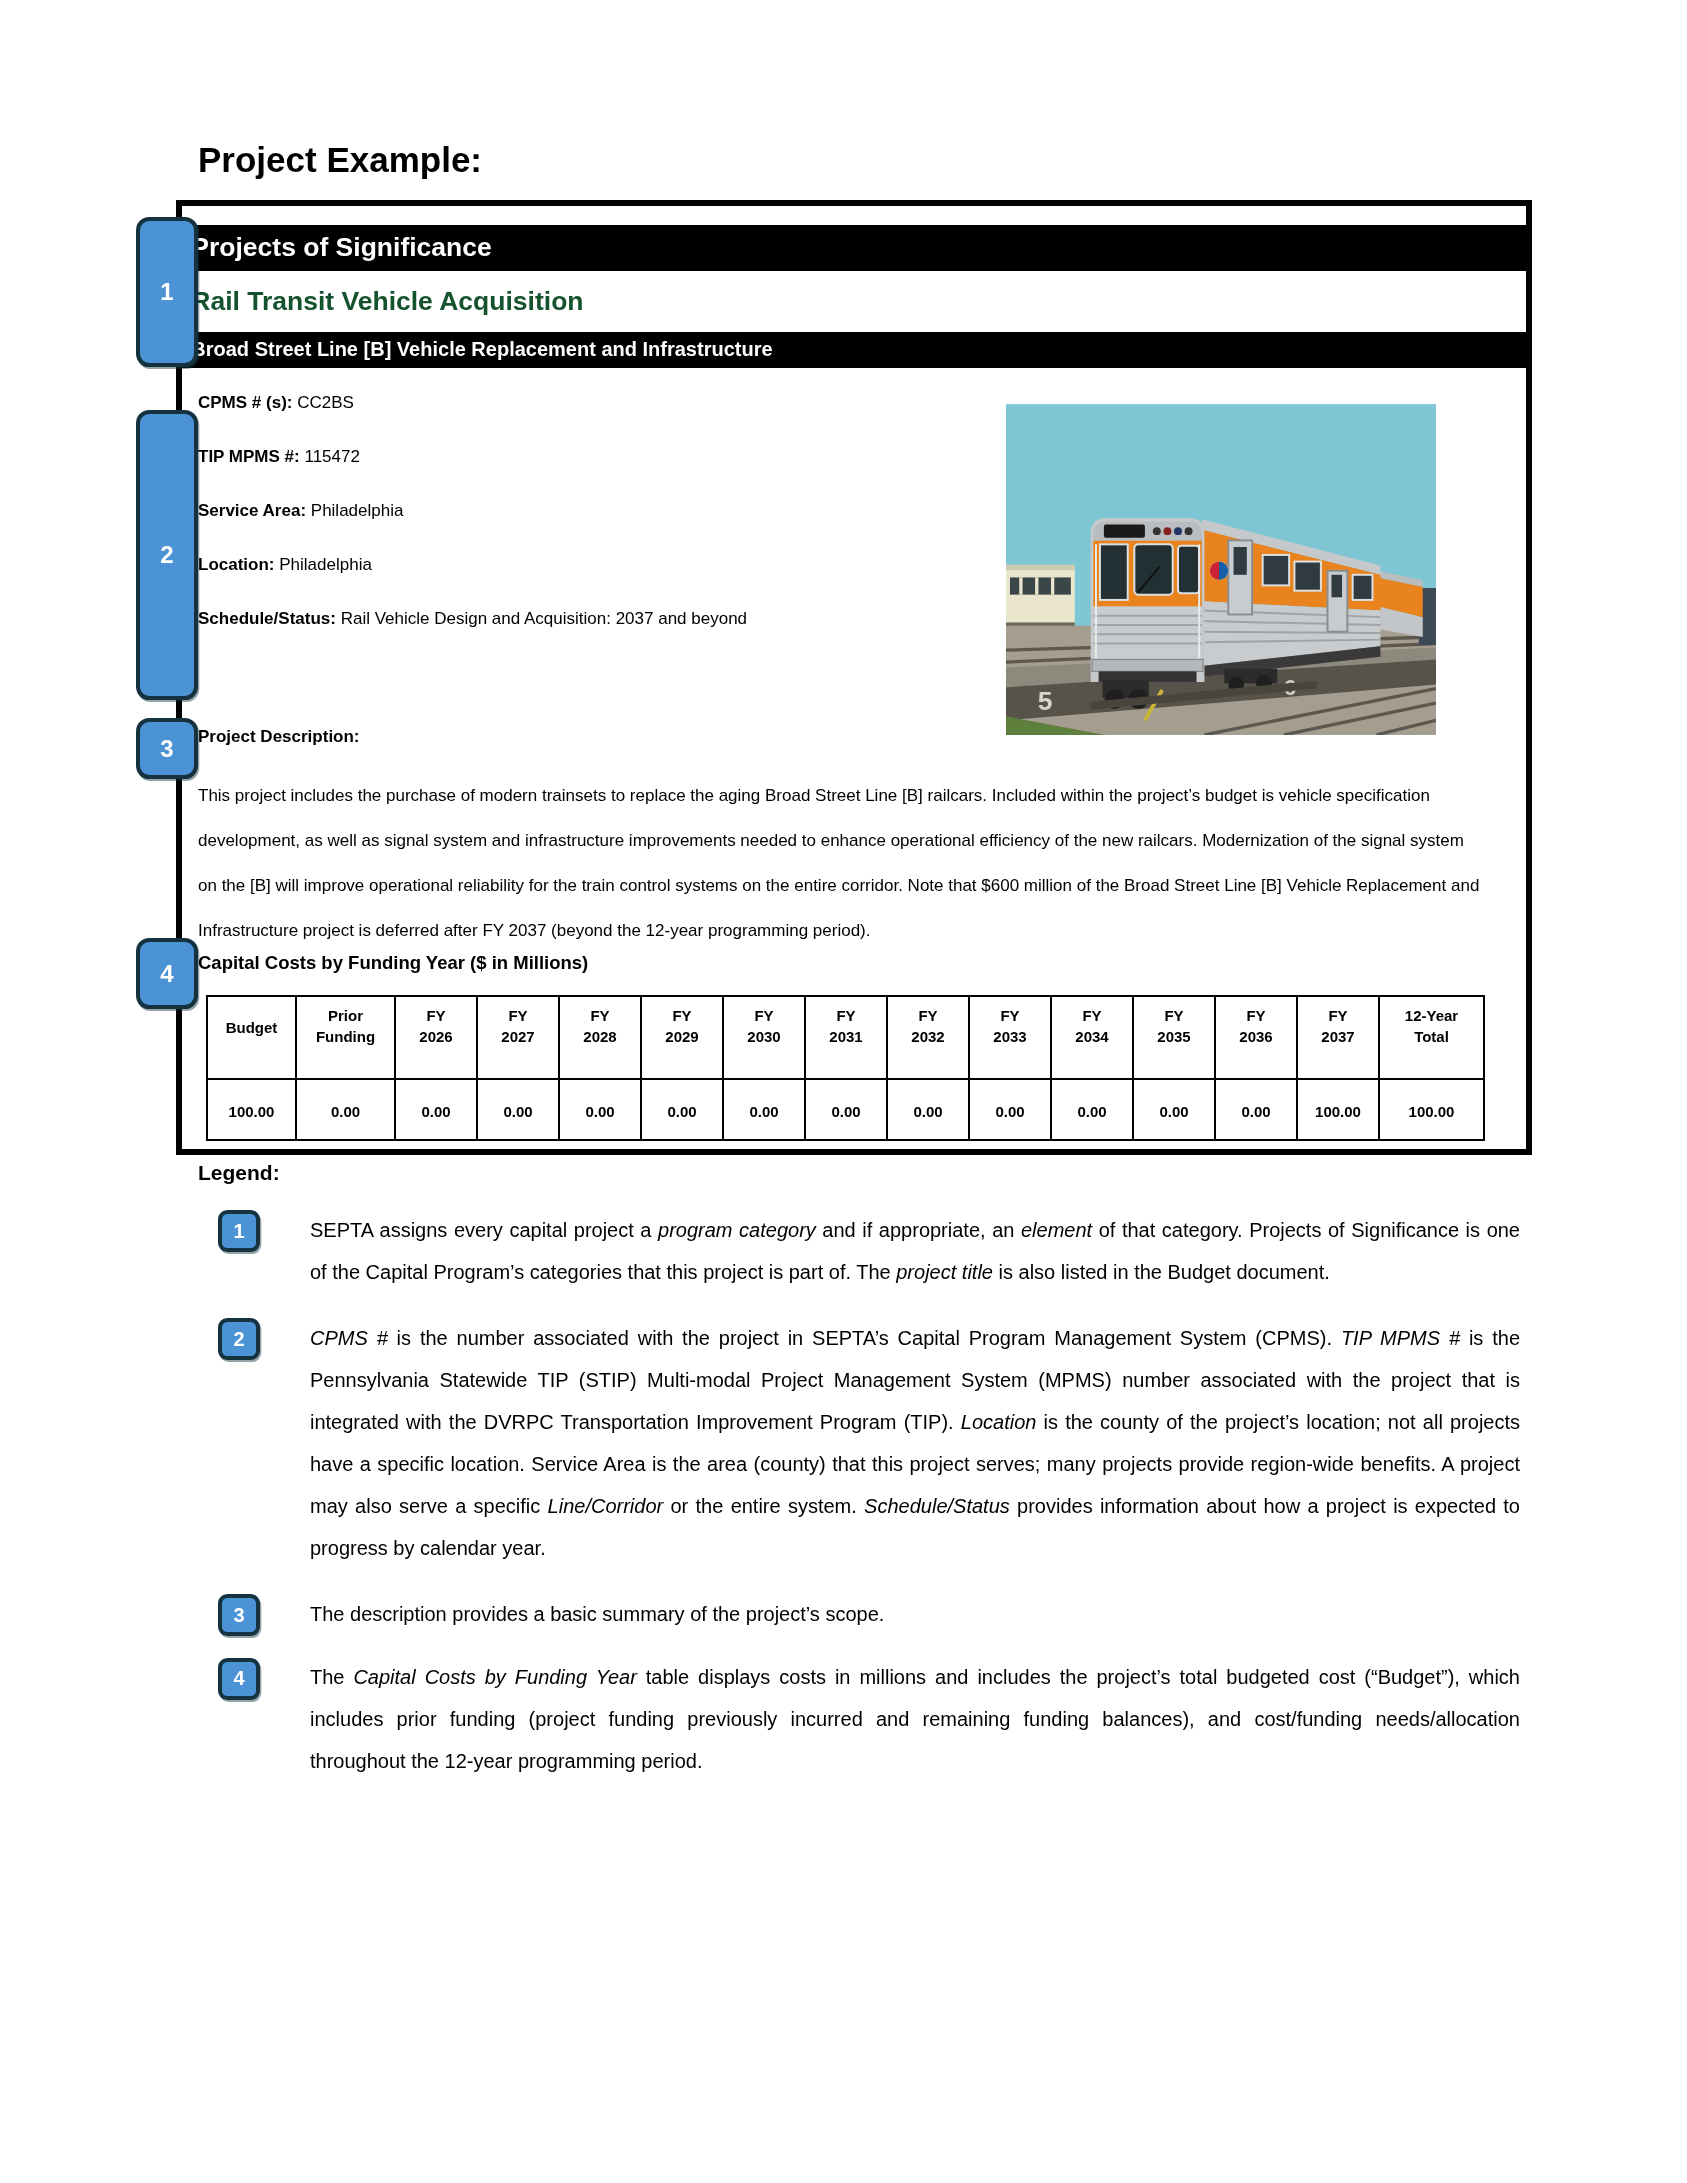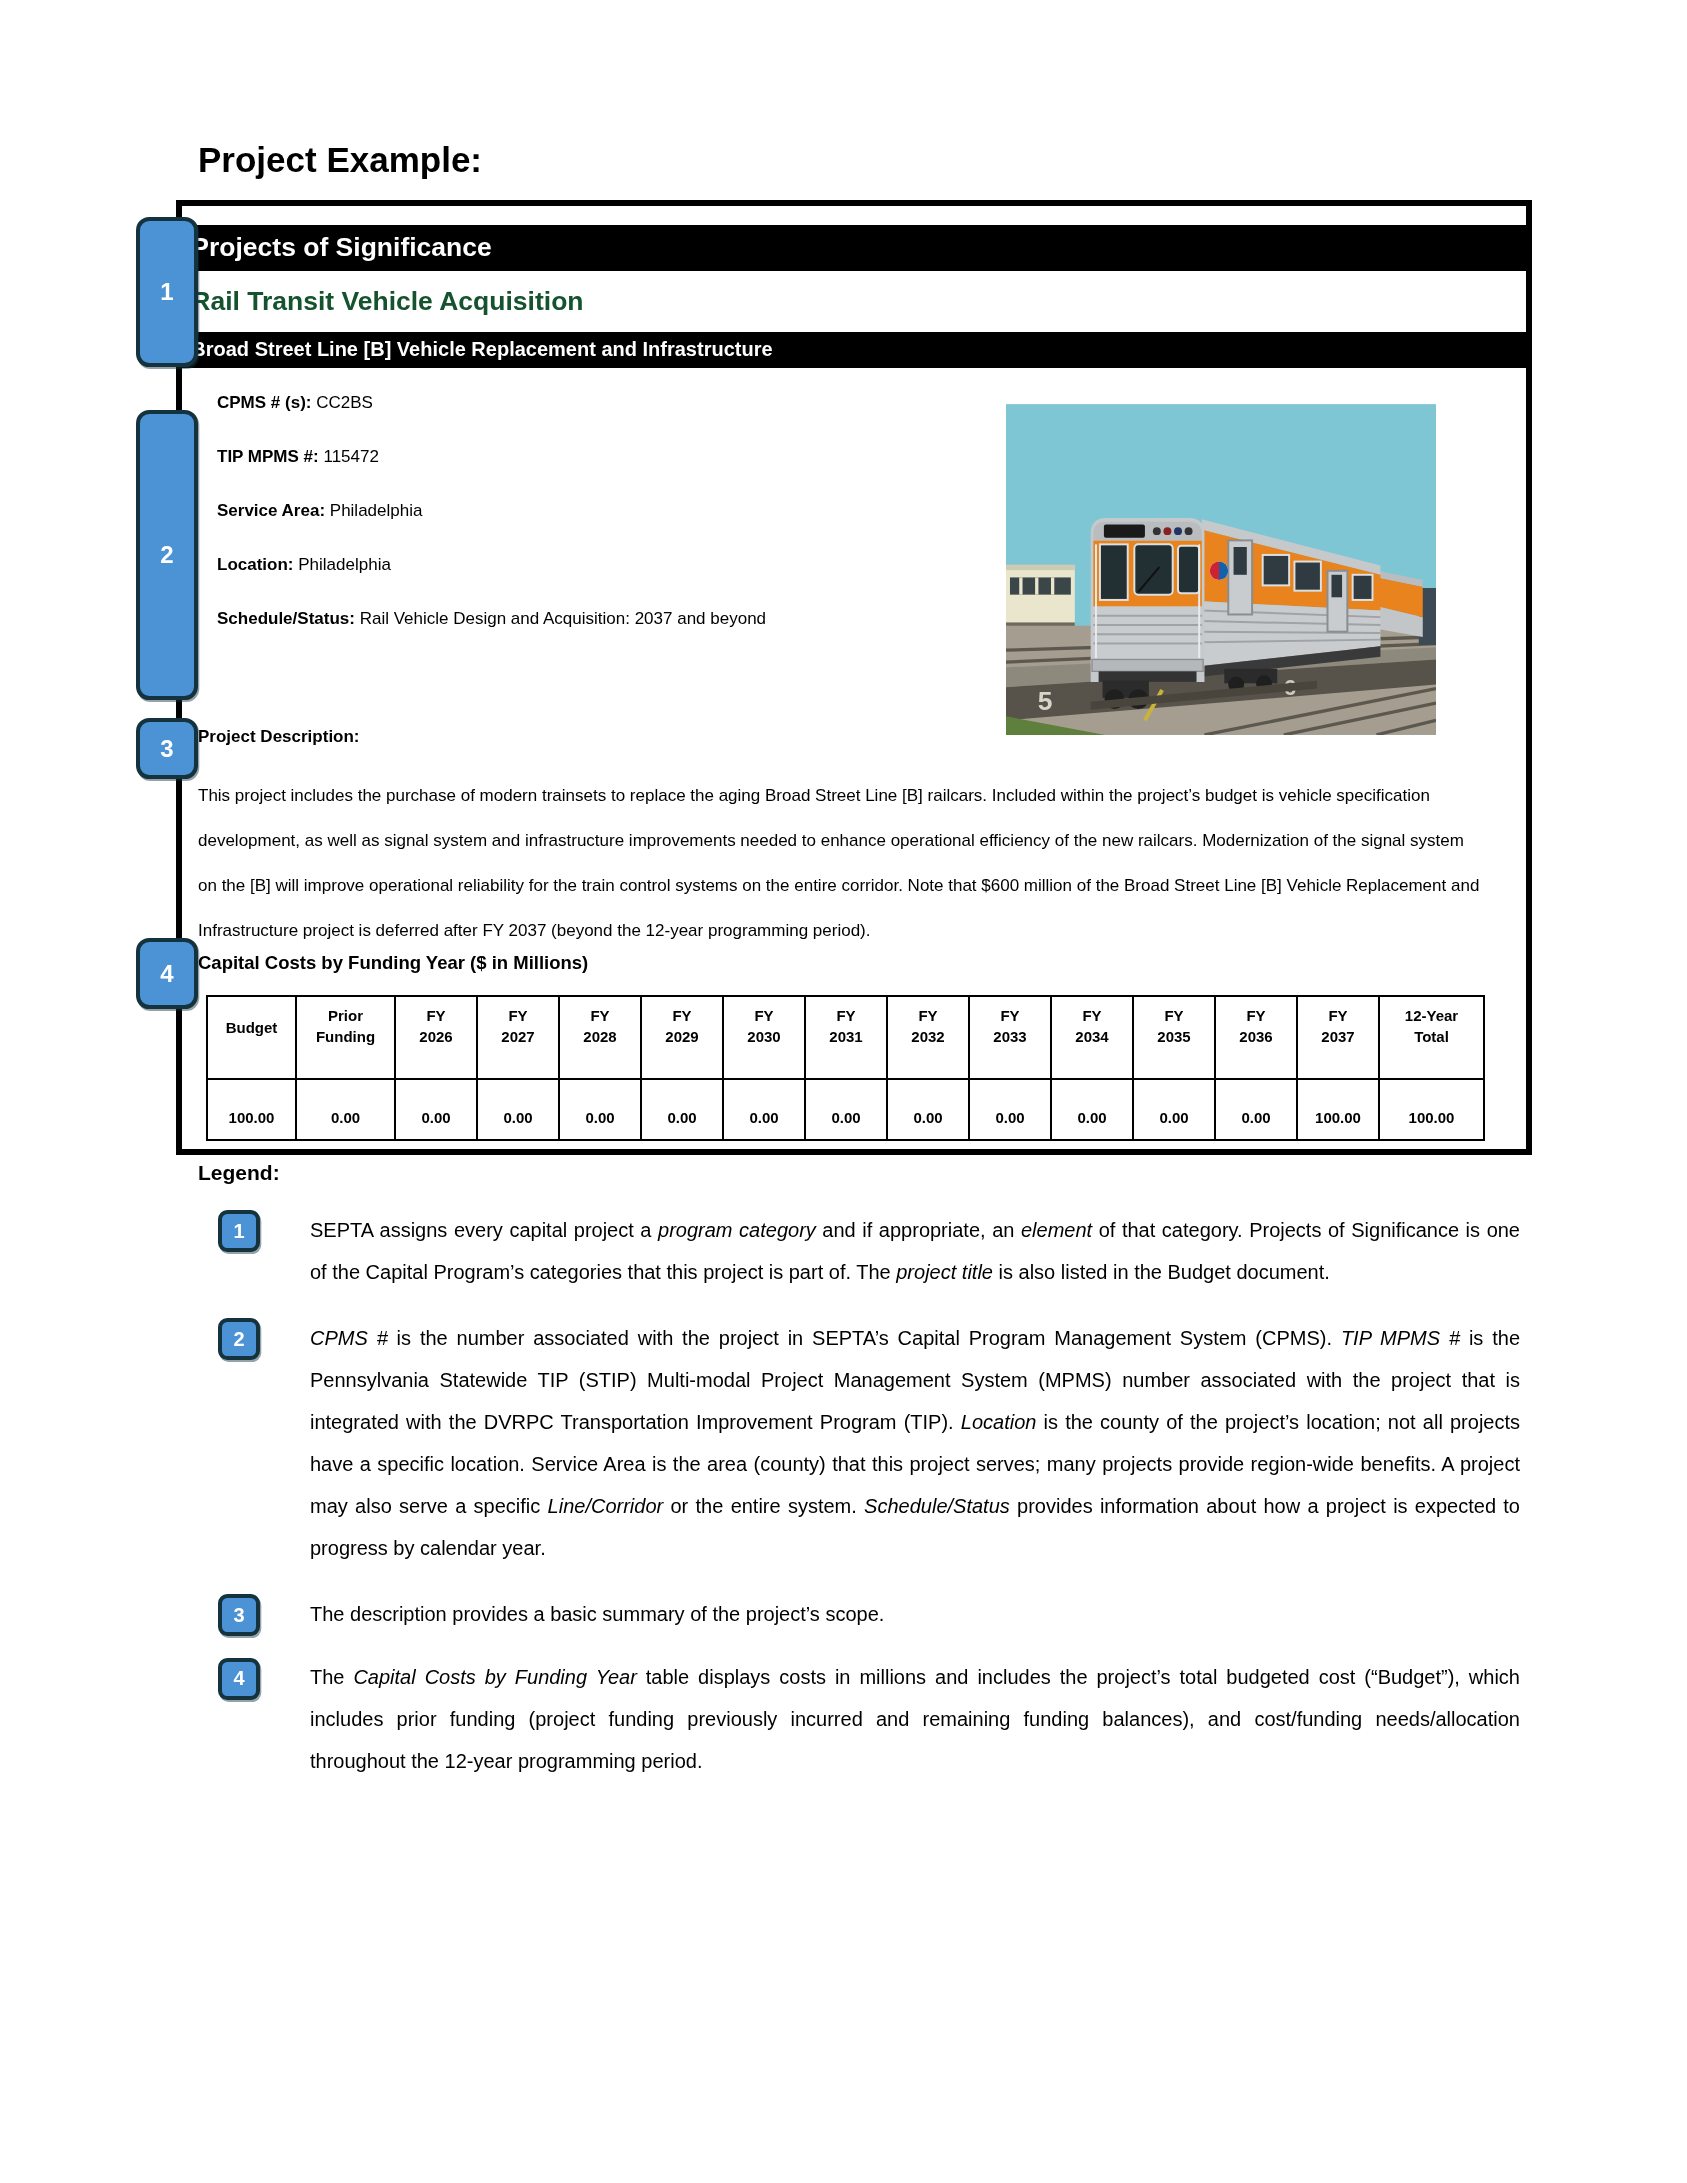--- a/index.html
+++ b/index.html
@@ -23,21 +23,21 @@
     display:flex;align-items:center;padding-left:9.3px;box-sizing:border-box;
   }
   #bar-category{height:46px;font-size:26.5px;}
   #row-project-title{
     height:61px;display:flex;align-items:center;padding-left:9.3px;
     font-size:26.5px;font-weight:700;color:#14532d;box-sizing:border-box;
   }
   #bar-line{height:36px;font-size:20px;}
 
   
-  #fields{left:16px;top:187px;width:794px;font-size:17px;margin-left:19px;}
+  #fields{left:16px;top:187px;width:794px;font-size:17px;}
   .field{margin-bottom:34px;white-space:nowrap;}
   .field b{font-weight:700;}
 
   
   #photo{left:824px;top:198px;width:430px;height:331px;}
 
   
   #desc-heading{left:16px;top:521px;font-size:17px;font-weight:700;}
   #desc-text{
     left:16px;top:567px;width:1289px;font-size:17px;line-height:45px;margin:0;
@@ -47,21 +47,21 @@
   #cost-heading{left:16px;top:746px;font-size:18.5px;font-weight:700;}
   #cost-table{
     left:24px;top:789px;width:1272px;border-collapse:collapse;table-layout:fixed;
   }
   #cost-table th,#cost-table td{
     border:2px solid #000;text-align:center;font-weight:700;vertical-align:top;
     font-size:15px;line-height:21px;padding:0;
   }
   #cost-table th{height:83px;padding-top:8px;box-sizing:border-box;}
   #cost-table th.mid{padding-top:20px;}
-  #cost-table td{height:61px;padding-top:27px;box-sizing:border-box;}
+  #cost-table td{height:61px;padding-top:21px;box-sizing:border-box;}
 
   
   .badge{
     background:var(--badge_blue,#4C93D6);
     border:4.6px solid var(--badge_border,#15333E);
     border-radius:13.2px;color:#fff;font-weight:700;
     display:flex;align-items:center;justify-content:center;
     box-sizing:border-box;box-shadow:1.3px 2px 0 rgba(20,51,62,.45);
   }
   #badge-1{left:136px;top:217px;width:62px;height:150px;font-size:24px;}

